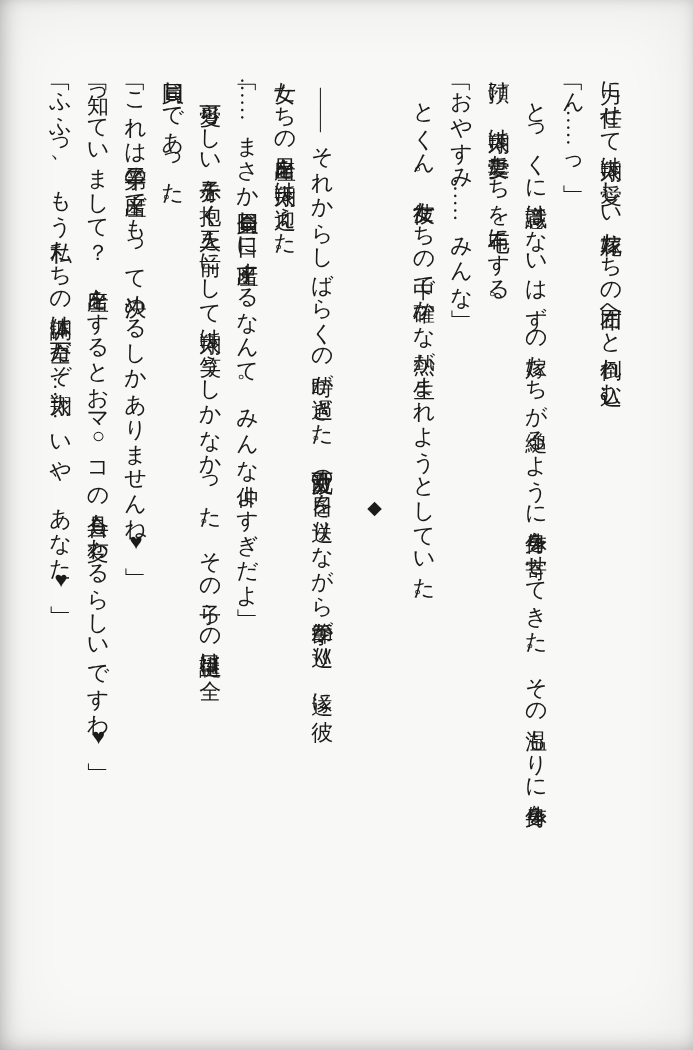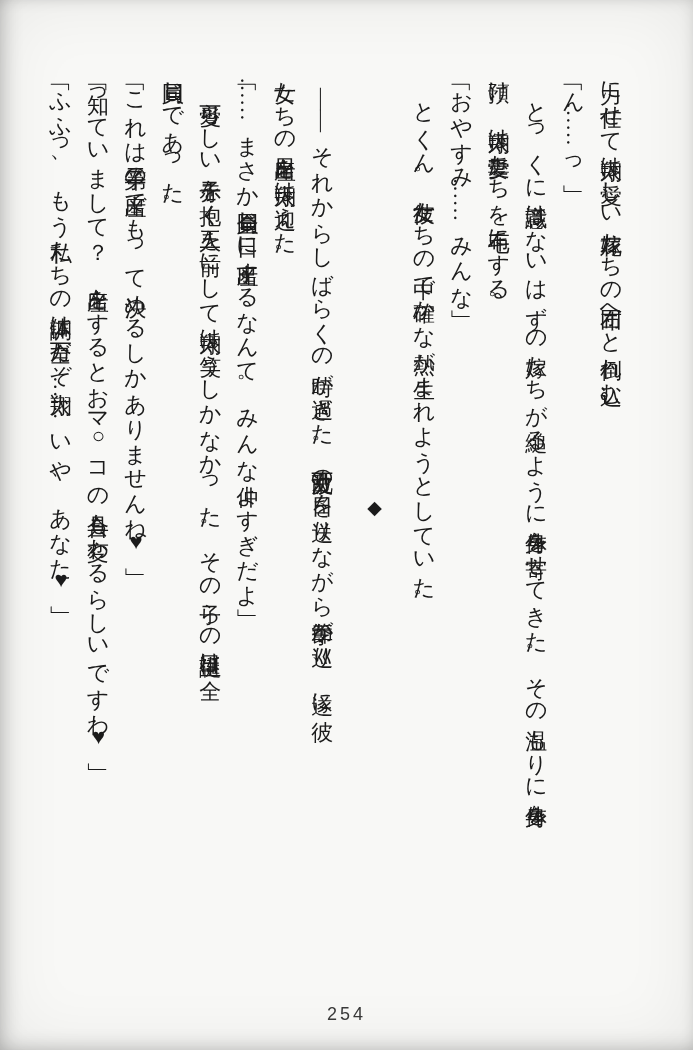--- a/index.html
+++ b/index.html
@@ -75,14 +75,13 @@
       <p class="divider">◆</p>
       <p style="text-indent: 1em;">――それからしばらくの時が過ぎた。波乱万丈の日々を送りながら季節が巡り、遂に彼</p>
       <p style="text-indent: 0em;">女たちの出産日を翔太は迎えた。</p>
       <p style="text-indent: 0.5em;">「……まさか全員同じ日に出産するなんて。みんな仲よすぎだよ」</p>
       <p style="text-indent: 1em;">可愛らしい赤子を抱く三人を前にして翔太は笑うしかなかった。その子らの誕生日は全</p>
       <p style="text-indent: 0em;">員同じであった。</p>
       <p style="text-indent: 0.5em;">「これは第二子の出産でもって決めるしかありませんね♥」</p>
       <p style="text-indent: 0.5em;">「知っていまして？　出産をするとおマ○コの具合も変わるらしいですわ♥」</p>
       <p style="text-indent: 0.5em;">「ふふっ、もう私たちの体調は万全だぞ翔太……いや、あなた♥」</p>
     </div>
-  <div class="page-number">254</div>
 </div>
 
 </body></html>

